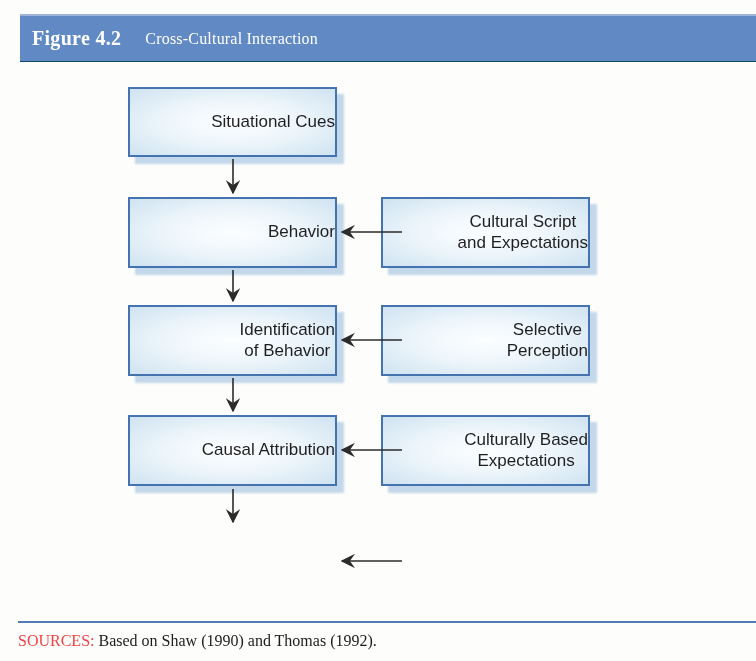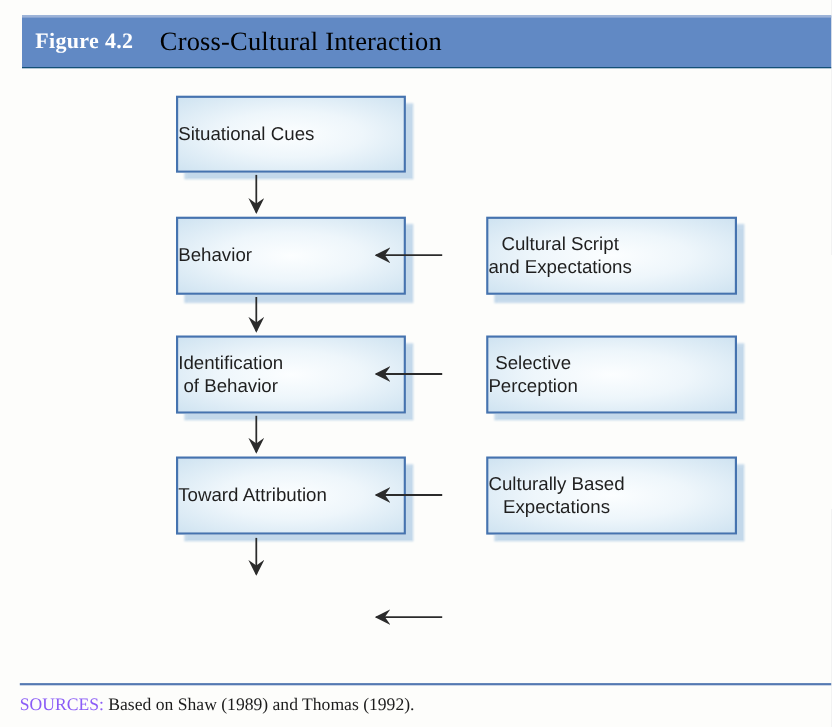--- a/index.html
+++ b/index.html
@@ -19,59 +19,58 @@
     box-sizing:border-box;
     display:flex;align-items:center;
   }
   .fig-label{
     font-family:"Liberation Serif", serif;
     font-weight:bold;font-size:20px;color:#ffffff;
     margin-left:12px;letter-spacing:.3px;
   }
   .fig-title{
     font-family:"Liberation Serif", serif;
-    font-size:24px;color:#000000;
+    font-size:16px;color:#ffffff;
     margin-left:24px;letter-spacing:.2px;
   }
   
   .fbox{
     position:absolute;
     box-sizing:border-box;
     border:2px solid #4573af;
     background:radial-gradient(ellipse at 50% 50%, #fcfeff 0%, #eef6fb 45%, #cfe3f1 100%);
     box-shadow:7px 7px 2px #c3d8ea;
-    display:flex;align-items:center;justify-content:flex-start;
+    display:flex;align-items:center;justify-content:flex-end;
     text-align:center;
-    margin-left:32px;
   }
   .fbox .lbl{
     font-size:17px;color:#1f1f1f;line-height:1.18;
     white-space:pre-line;
   }
   
   .col-l{left:128px;width:209px;}
-  .col-r{left:410px;width:228px;}
+  .col-r{left:381px;width:209px;}
   .row1{top:87px;height:70px;}
   .row2{top:197px;height:71px;}
   .row3{top:305px;height:71px;}
   .row4{top:415px;height:71px;}
   .row5{top:526px;height:71px;}
   
   .arrows{position:absolute;left:0;top:0;pointer-events:none;}
   
   .src-rule{
     position:absolute;left:18px;top:621px;width:738px;height:2px;
     background:#5579b2;
   }
   .src-line{
     position:absolute;left:18px;top:632px;
     font-family:"Liberation Serif", serif;
     font-size:16px;color:#1c1c1c;
   }
-  .src-label{color:#8b5cf6;}
+  .src-label{color:#ef4444;}
 </style>
 </head>
 <body>
 
 <div class="page">
 
   <div class="fig-header">
     <span class="fig-label">Figure 4.2</span>
     <span class="fig-title">Cross-Cultural Interaction</span>
   </div>
@@ -80,21 +79,21 @@
     <span class="lbl">Situational Cues</span>
   </div>
   <div class="fbox col-l row2">
     <span class="lbl">Behavior</span>
   </div>
   <div class="fbox col-l row3">
     <span class="lbl">Identification
 of Behavior</span>
   </div>
   <div class="fbox col-l row4">
-    <span class="lbl">Toward Attribution</span>
+    <span class="lbl">Causal Attribution</span>
   </div>
 
   <div class="fbox col-r row2">
     <span class="lbl">Cultural Script
 and Expectations</span>
   </div>
   <div class="fbox col-r row4">
     <span class="lbl">Culturally Based
 Expectations</span>
   </div>
@@ -116,16 +115,16 @@
     <line x1="233" y1="489" x2="233" y2="522" stroke="#2b2b2b" stroke-width="1.6" marker-end="url(#ah)"></line>
 
     <line x1="402" y1="232" x2="342" y2="232" stroke="#2b2b2b" stroke-width="1.6" marker-end="url(#ah)"></line>
     <line x1="402" y1="340" x2="342" y2="340" stroke="#2b2b2b" stroke-width="1.6" marker-end="url(#ah)"></line>
     <line x1="402" y1="450" x2="342" y2="450" stroke="#2b2b2b" stroke-width="1.6" marker-end="url(#ah)"></line>
     <line x1="402" y1="561" x2="342" y2="561" stroke="#2b2b2b" stroke-width="1.6" marker-end="url(#ah)"></line>
   </svg>
 
   <div class="src-rule"></div>
   <div class="src-line">
-    <span class="src-label">SOURCES:</span><span> Based on Shaw (1989) and Thomas (1992).</span>
+    <span class="src-label">SOURCES:</span><span> Based on Shaw (1990) and Thomas (1992).</span>
   </div>
 
 </div>
 
 </body></html>

